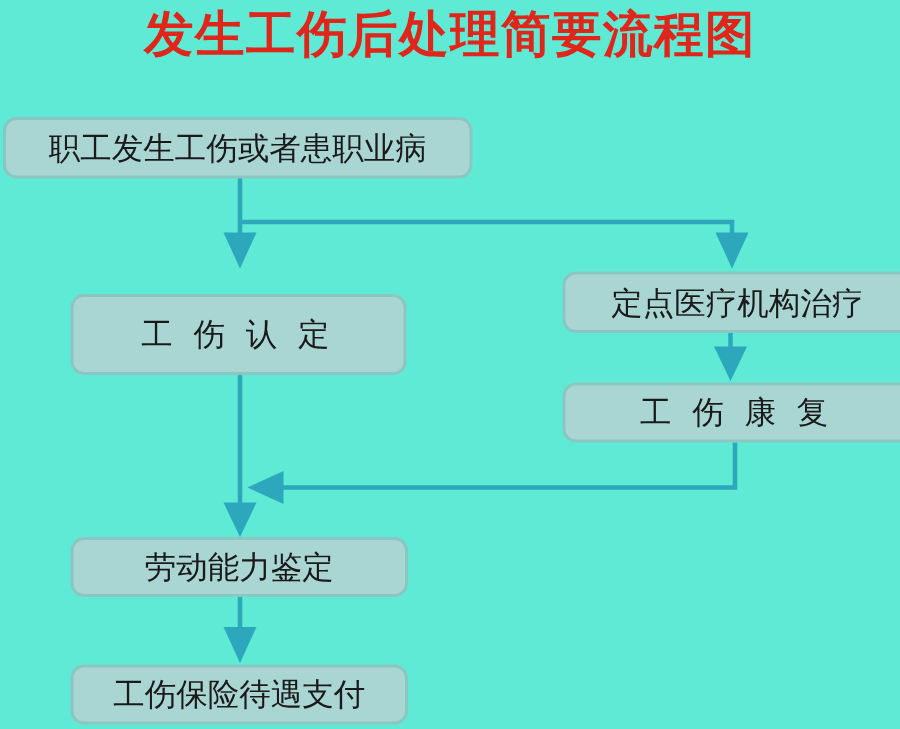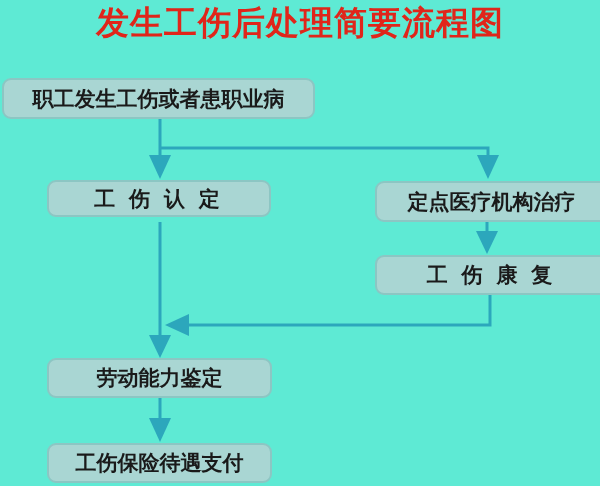--- a/index.html
+++ b/index.html
@@ -26,21 +26,21 @@
   .node {
     position: absolute;
     box-sizing: border-box;
     background: #a9d6d3;
     border: 2px solid #8cc6c3;
     border-radius: 9px;
     display: flex;
     align-items: center;
     justify-content: center;
     color: #1a1a1a;
-    font-weight: bold;
+    font-weight: normal;
     font-size: 21px;
     white-space: nowrap;
   }
   .node.spaced { letter-spacing: 4px; }
   #connectors {
     position: absolute;
     top: 0; left: 0;
     width: 600px; height: 486px;
     pointer-events: none;
   }
@@ -89,21 +89,21 @@
     </g>
 
     <g>
       <path class="edge-line" d="M160 398 L160 420"></path>
       <polygon class="edge-head" points="149,418 171,418 160,442"></polygon>
     </g>
   </svg>
 
   <div class="node" style="left:2px;   top:78px;  width:313px; height:41px;">职工发生工伤或者患职业病</div>
 
-  <div class="node spaced" style="left:47px;  top:180px; width:224px; height:37px;">工 伤 认 定</div>
+  <div class="node spaced" style="left:47px;  top:196px; width:224px; height:54px;">工 伤 认 定</div>
 
   <div class="node" style="left:375px; top:181px; width:233px; height:41px;">定点医疗机构治疗</div>
 
   <div class="node spaced" style="left:375px; top:255px; width:233px; height:40px;">工 伤 康 复</div>
 
   <div class="node" style="left:47px;  top:443px; width:225px; height:40px;">工伤保险待遇支付</div>
 
   <div class="node" style="left:47px;  top:358px; width:225px; height:40px;">劳动能力鉴定</div>
 
 </div>

